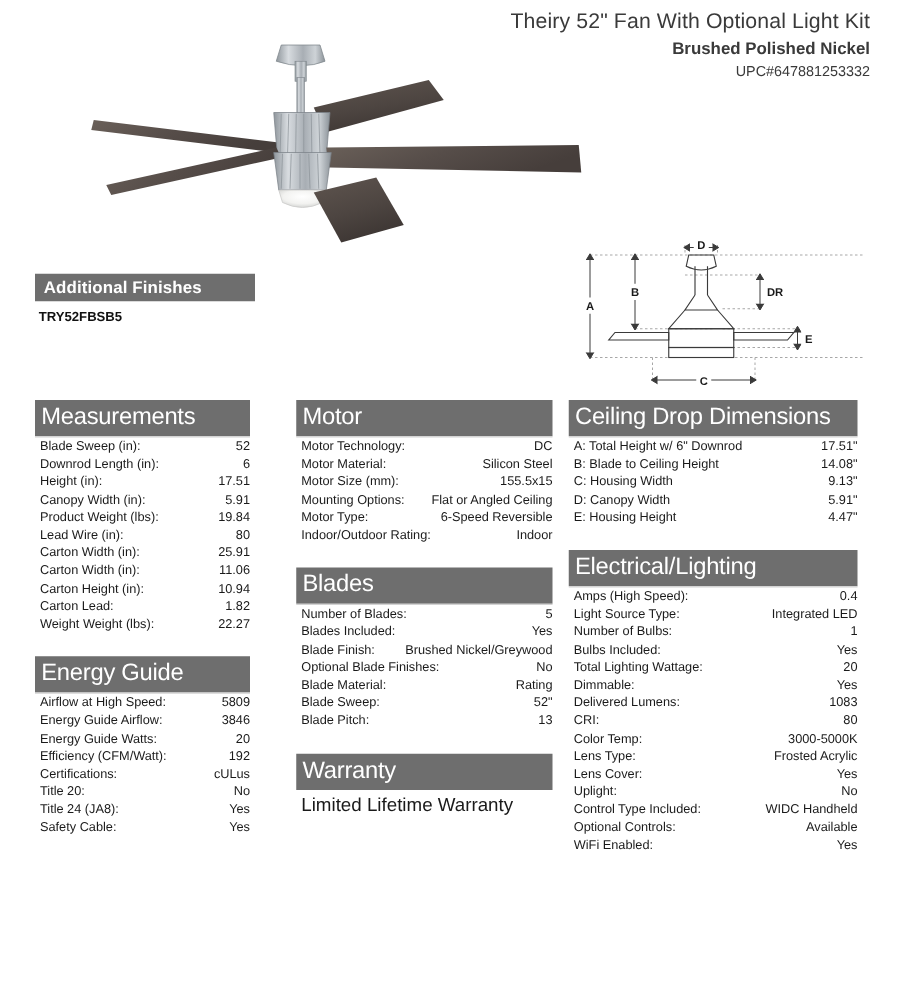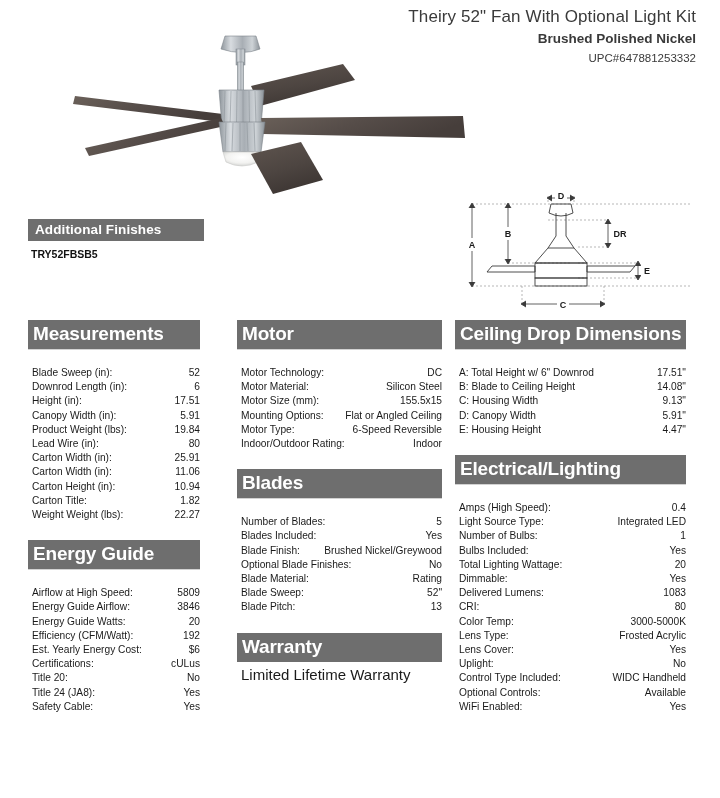--- a/index.html
+++ b/index.html
@@ -78,30 +78,30 @@
   .col { position: absolute; top: 320px; }
   .col-left   { left: 28px;  width: 172px; }
   .col-mid    { left: 237px; width: 205px; }
   .col-right  { left: 455px; width: 231px; }
 
   .section { margin-bottom: 18px; }
   .section-bar {
     background: #6e6e6e;
     color: #ffffff;
     font-size: 19px;
-    font-weight: bold;
+    font-weight: normal;
     line-height: 1;
     padding: 4px 0 6px 5px;
     letter-spacing: -.2px;
     white-space: nowrap;
     overflow: hidden;
   }
   .rows {
     border-top: 1px solid #d2d2d2;
-    padding-top: 16px;
+    padding-top: 1px;
   }
   .row {
     display: flex;
     justify-content: space-between;
     align-items: baseline;
     font-size: 10.2px;
     line-height: 14.2px;
     color: #1a1a1a;
     padding-left: 4px;
     white-space: nowrap;
@@ -304,21 +304,21 @@
         </div>
         <div class="row">
           <span class="lbl">Carton Width (in):</span>
           <span class="val">11.06</span>
         </div>
         <div class="row">
           <span class="lbl">Carton Height (in):</span>
           <span class="val">10.94</span>
         </div>
         <div class="row">
-          <span class="lbl">Carton Title:</span>
+          <span class="lbl">Carton Lead:</span>
           <span class="val">1.82</span>
         </div>
         <div class="row">
           <span class="lbl">Weight Weight (lbs):</span>
           <span class="val">22.27</span>
         </div>
       </div>
   </div>
   <div class="section">
     <div class="section-bar">Energy Guide</div>
@@ -333,24 +333,20 @@
         </div>
         <div class="row">
           <span class="lbl">Energy Guide Watts:</span>
           <span class="val">20</span>
         </div>
         <div class="row">
           <span class="lbl">Efficiency (CFM/Watt):</span>
           <span class="val">192</span>
         </div>
         <div class="row">
-          <span class="lbl">Est. Yearly Energy Cost:</span>
-          <span class="val">$6</span>
-        </div>
-        <div class="row">
           <span class="lbl">Certifications:</span>
           <span class="val">cULus</span>
         </div>
         <div class="row">
           <span class="lbl">Title 20:</span>
           <span class="val">No</span>
         </div>
         <div class="row">
           <span class="lbl">Title 24 (JA8):</span>
           <span class="val">Yes</span>

